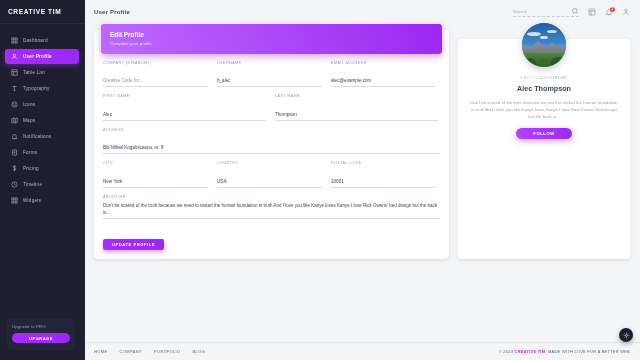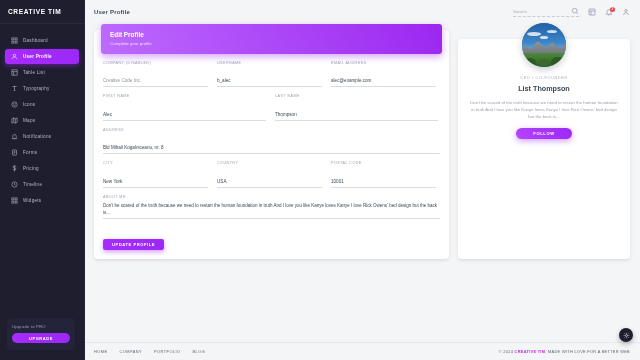--- a/index.html
+++ b/index.html
@@ -507,21 +507,21 @@
           <div class="cloud c1"></div>
           <div class="cloud c2"></div>
           <div class="cloud c3"></div>
           <div class="mountain"></div>
           <div class="ground"></div>
           <div class="bush b1"></div>
           <div class="bush b2"></div>
           <div class="bush b3"></div>
         </div>
         <div class="role">CEO / CO-FOUNDER</div>
-        <div class="pname">List Thompson</div>
+        <div class="pname">Alec Thompson</div>
         <div class="pdesc">Don't be scared of the truth because we need to restart the human foundation in truth And I love you like Kanye loves Kanye I love Rick Owens' bed design but the back is...</div>
         <button class="follow-btn">FOLLOW</button>
       </section>
 
     </div>
 
     <footer class="footer">
       <div class="f-links">
         <a class="f-link">Home</a>
         <a class="f-link">Company</a>

